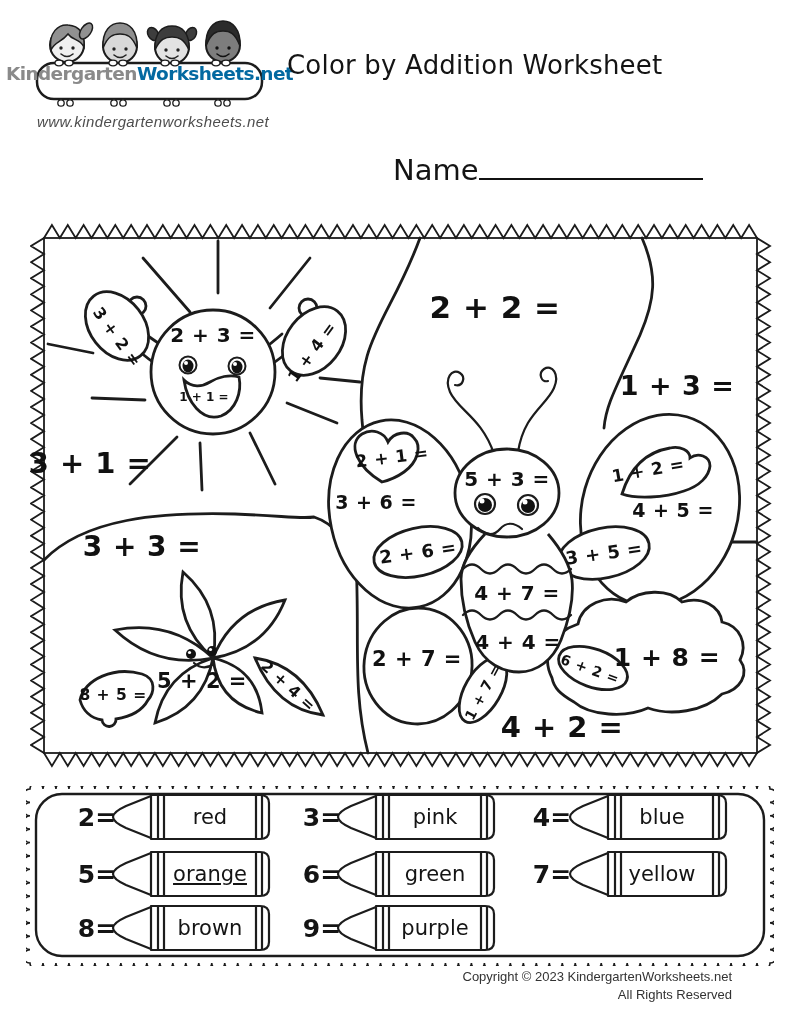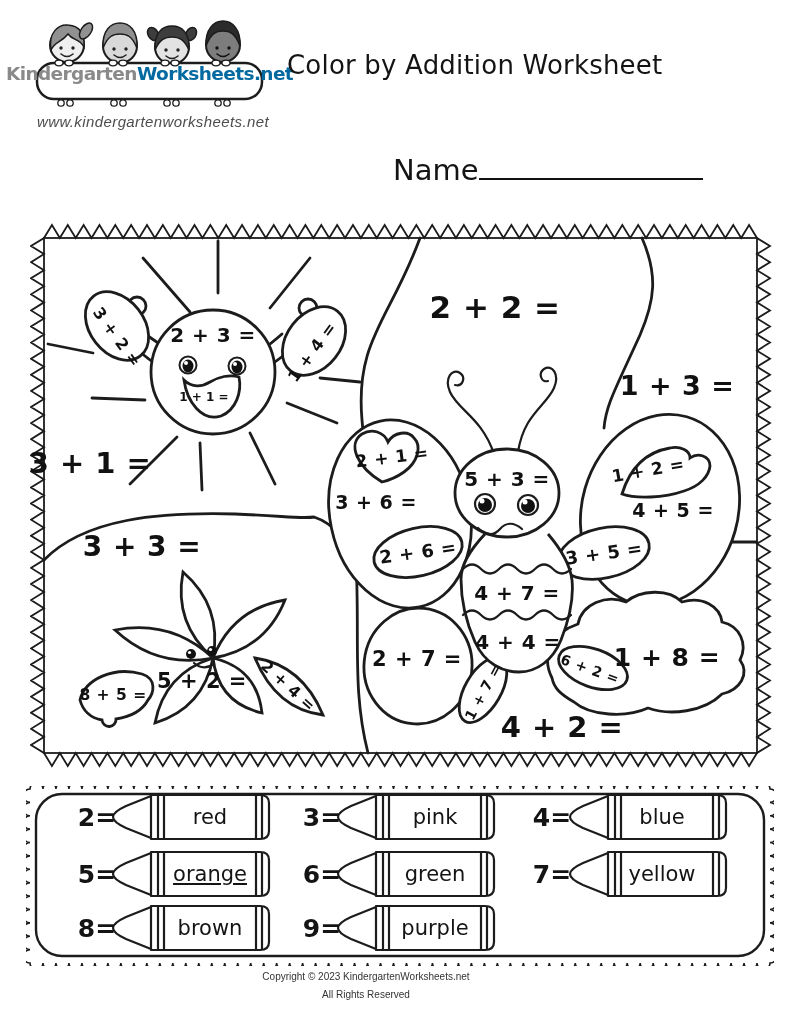--- a/index.html
+++ b/index.html
@@ -30,22 +30,22 @@
   .fine{fill:none;stroke:#1c1c1c;stroke-width:2.2;stroke-linecap:round;}
   .frame{fill:#fff;stroke:#1c1c1c;stroke-width:1.8;}
   
   #key-box{position:absolute;left:26px;top:786px;width:748px;height:180px;}
   #key-svg{position:absolute;left:0;top:0;}
   .knum{position:absolute;transform:translate(-50%,-50%);font-family:"DejaVu Sans",sans-serif;
         font-weight:700;font-size:25px;white-space:nowrap;}
   .kcol{position:absolute;transform:translate(-50%,-50%);font-family:"DejaVu Sans",sans-serif;
         font-weight:400;font-size:21px;white-space:nowrap;}
   
-  #footer{position:absolute;left:0;top:968px;width:732px;text-align:center;
-          font-size:10px;color:#333;line-height:18px;}
+  #footer{position:absolute;left:0;top:968px;width:732px;text-align:right;
+          font-size:13px;color:#333;line-height:18px;}
 </style>
 </head>
 <body>
 
 <svg id="logo-svg" width="240" height="100" viewBox="0 0 240 100">
 
   <g>
     <circle cx="34" cy="31" r="17" fill="#efefef" stroke="#1c1c1c" stroke-width="2"></circle>
     <path d="M18,36 C15,18 26,10 35,11 C47,12 52,20 51,33 C46,24 40,27 35,20 C28,29 22,27 18,36 Z" fill="#919191" stroke="#1c1c1c" stroke-width="1.5"></path>
     <ellipse cx="53" cy="17" rx="5" ry="9" transform="rotate(35 53 17)" fill="#919191" stroke="#1c1c1c" stroke-width="1.5"></ellipse>

